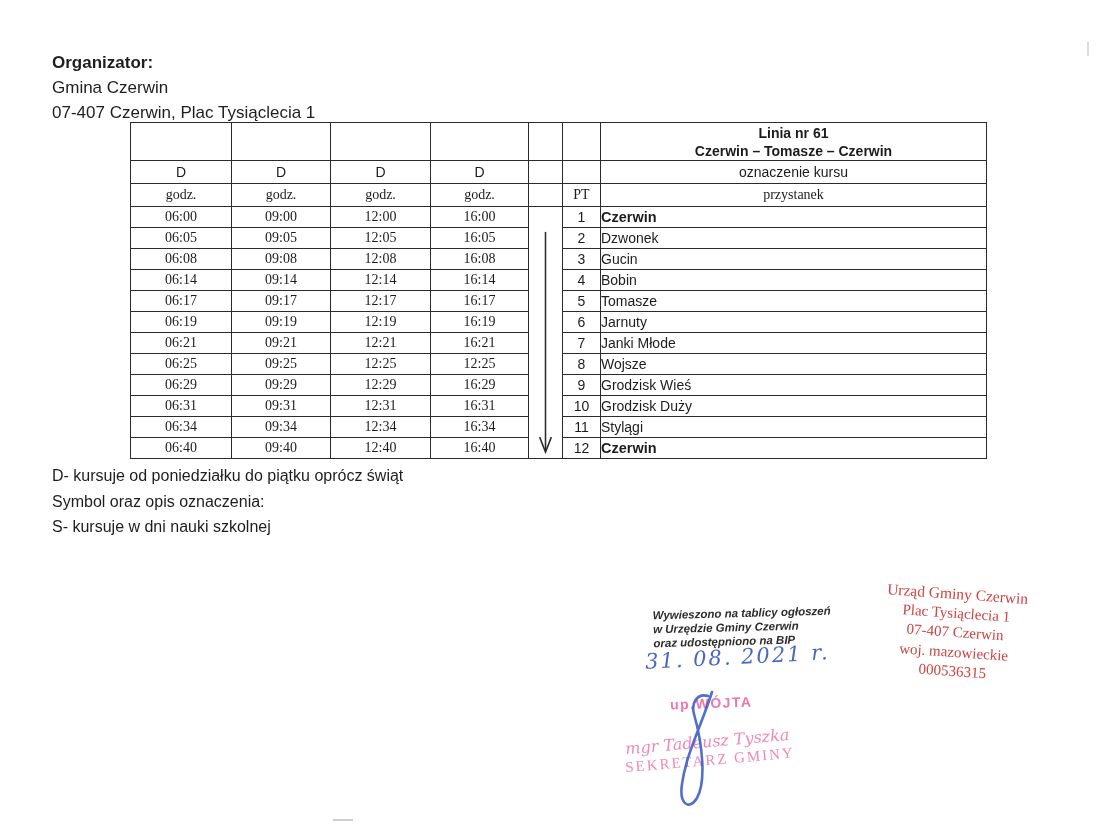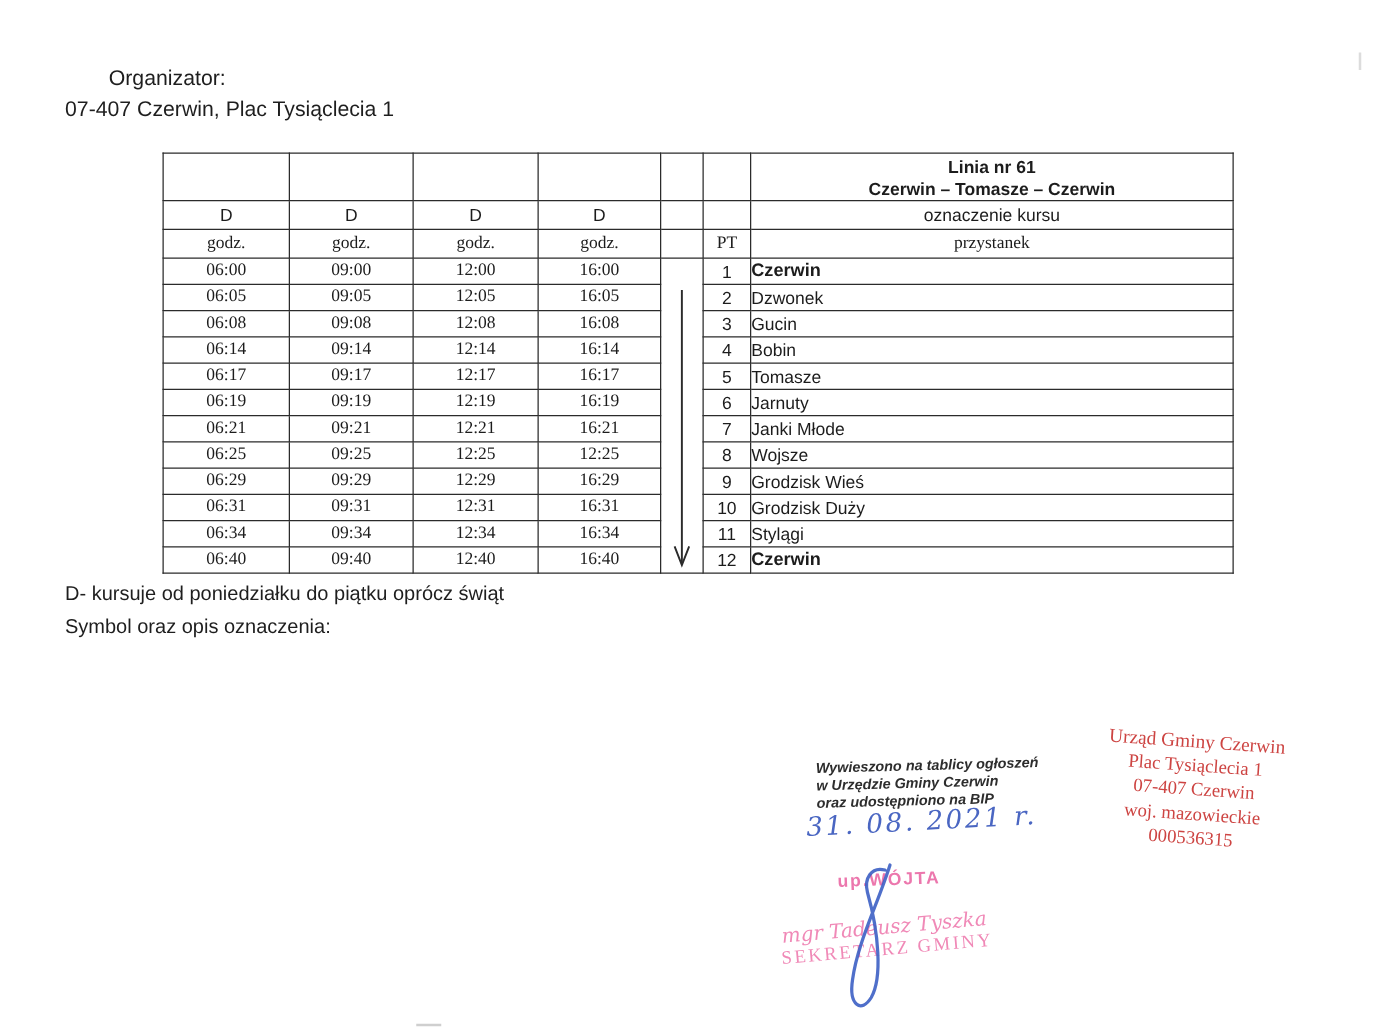--- a/index.html
+++ b/index.html
@@ -2,21 +2,21 @@
 <html><head>
 <meta charset="utf-8">
 <style>
   html,body{margin:0;padding:0;}
   body{
     width:1098px;height:827px;position:relative;background:#ffffff;
     font-family:"Liberation Sans",sans-serif;color:#1e1e1e;overflow:hidden;
   }
   
   .doc-header{position:absolute;left:52px;top:50px;font-size:17px;line-height:25px;}
-  .doc-header .b{font-weight:normal;margin-left:35px;}
+  .doc-header .b{font-weight:bold;}
   
   table.tt{
     position:absolute;left:130px;top:122px;width:856px;
     border-collapse:collapse;table-layout:fixed;
   }
   table.tt td{
     border:1.5px solid #2b2b2b;padding:0;vertical-align:middle;
     font-size:14px;color:#1c1c1c;overflow:hidden;white-space:nowrap;
   }
   tr.r1{height:38px;padding-left:20px;} tr.r2{height:23px;} tr.r3{height:23px;font-family:Liberation Serif, serif;}
@@ -53,20 +53,21 @@
   .office-stamp .first{font-size:15.5px;}
   .signature{position:absolute;left:656px;top:684px;}
   .artifact-bottom{position:absolute;left:333px;top:819px;width:20px;height:2px;background:#cfcfcf;}
   .artifact-right{position:absolute;left:1087px;top:42px;width:2px;height:14px;background:#dcdcdc;}
 </style>
 </head>
 <body>
 
 <div class="doc-header">
   <div class="b">Organizator:</div>
+  <div>Gmina Czerwin</div>
   <div>07-407 Czerwin, Plac Tysiąclecia 1</div>
 </div>
 
 <table class="tt">
   <colgroup>
     <col style="width:101px">
       <col style="width:99px">
       <col style="width:100px">
       <col style="width:98px">
     <col style="width:34px">
@@ -207,20 +208,21 @@
         <td class="time">16:40</td>
         <td class="pt">12</td>
         <td class="stop bold">Czerwin</td>
       </tr>
     </tbody>
 </table>
 
 <div class="legend">
   <div>D- kursuje od poniedziałku do piątku oprócz świąt</div>
   <div>Symbol oraz opis oznaczenia:</div>
+  <div>S- kursuje w dni nauki szkolnej</div>
 </div>
 
 <div class="posting-stamp">
   <div>Wywieszono na tablicy ogłoszeń</div>
   <div>w Urzędzie Gminy Czerwin</div>
   <div>oraz udostępniono na BIP</div>
 </div>
 
 <div class="hand-date">31. 08. 2021 r.</div>
 

